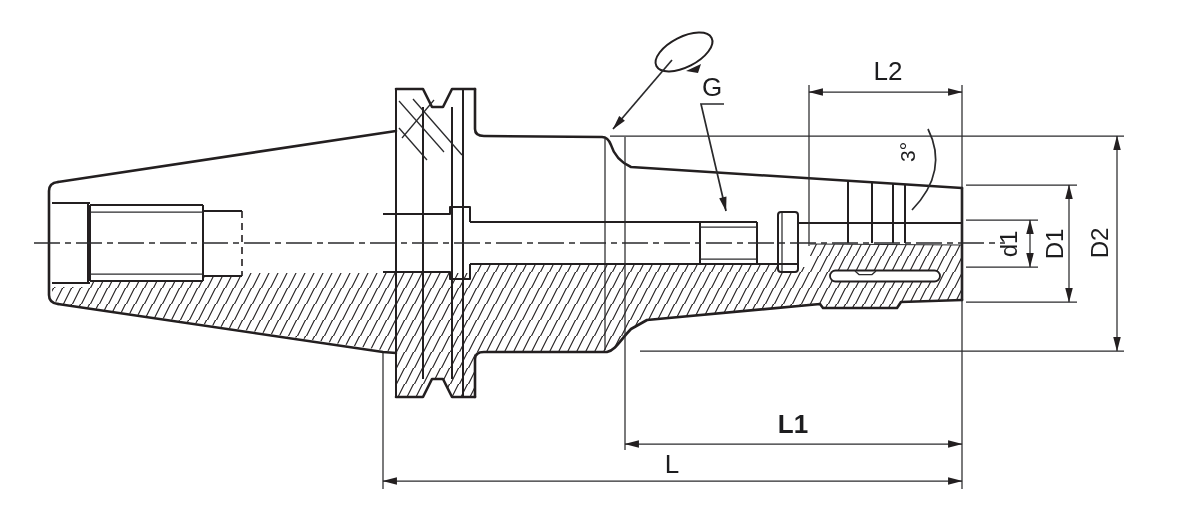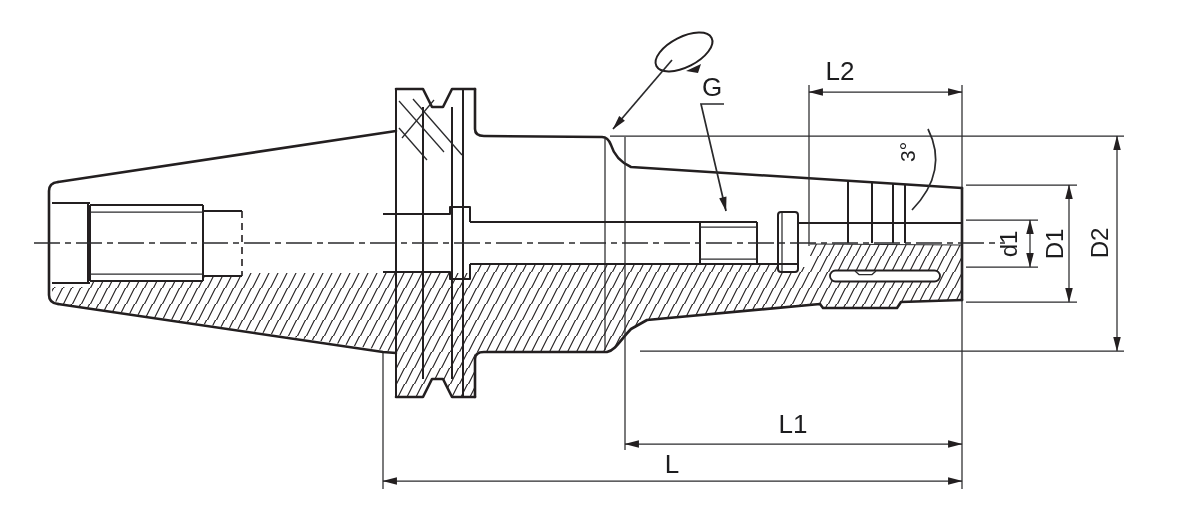--- a/index.html
+++ b/index.html
@@ -146,21 +146,21 @@
       <line class="t" x1="809" y1="92" x2="962" y2="92" marker-start="url(#arrow)" marker-end="url(#arrow)"></line>
       <line class="t" x1="625" y1="444" x2="962" y2="444" marker-start="url(#arrow)" marker-end="url(#arrow)"></line>
       <line class="t" x1="383" y1="481" x2="962" y2="481" marker-start="url(#arrow)" marker-end="url(#arrow)"></line>
       <line class="t" x1="1117" y1="136" x2="1117" y2="351" marker-start="url(#arrow)" marker-end="url(#arrow)"></line>
       <line class="t" x1="1069" y1="185" x2="1069" y2="302" marker-start="url(#arrow)" marker-end="url(#arrow)"></line>
       <line class="t" x1="1030" y1="220" x2="1030" y2="267" marker-start="url(#arrow)" marker-end="url(#arrow)"></line>
     </g>
   </svg>
 
   <div class="dim-label sz26" style="left:712px; top:87px;">G</div>
-  <div class="dim-label sz26" style="left:840px; top:71px;">L2</div>
+  <div class="dim-label sz26" style="left:888px; top:71px;">L2</div>
   <div class="dim-label sz21 rot" style="left:907px; top:152px;">3°</div>
   <div class="dim-label sz24 rot" style="left:1009px; top:244px;">d1</div>
   <div class="dim-label sz24 rot" style="left:1055px; top:244px;">D1</div>
   <div class="dim-label sz24 rot" style="left:1100px; top:243px;">D2</div>
-  <div class="dim-label sz26" style="left:793px; top:424px;">L1</div>
+  <div class="dim-label sz26" style="left:793px; top:424px;font-weight:bold;">L1</div>
   <div class="dim-label sz26" style="left:672px; top:464px;">L</div>
 
 </div>
 
 </body></html>

